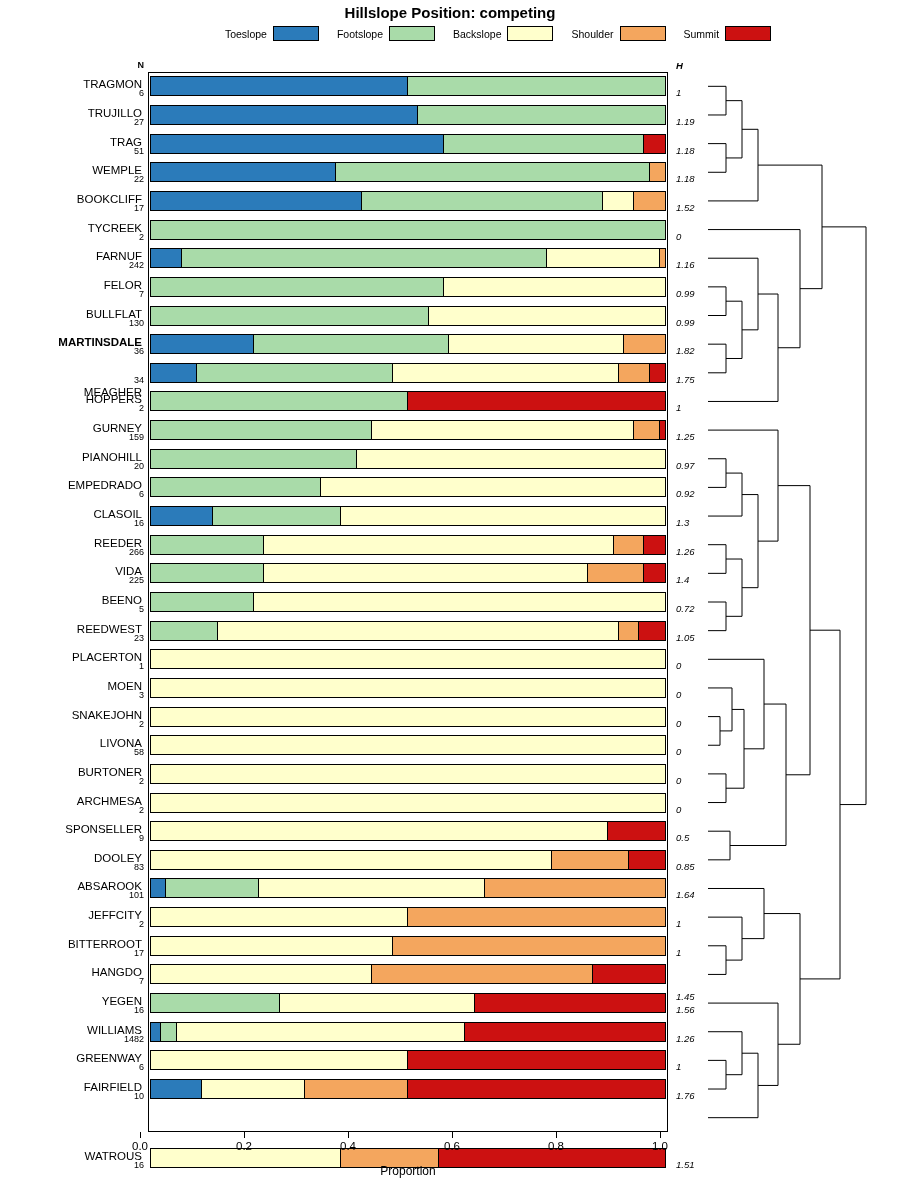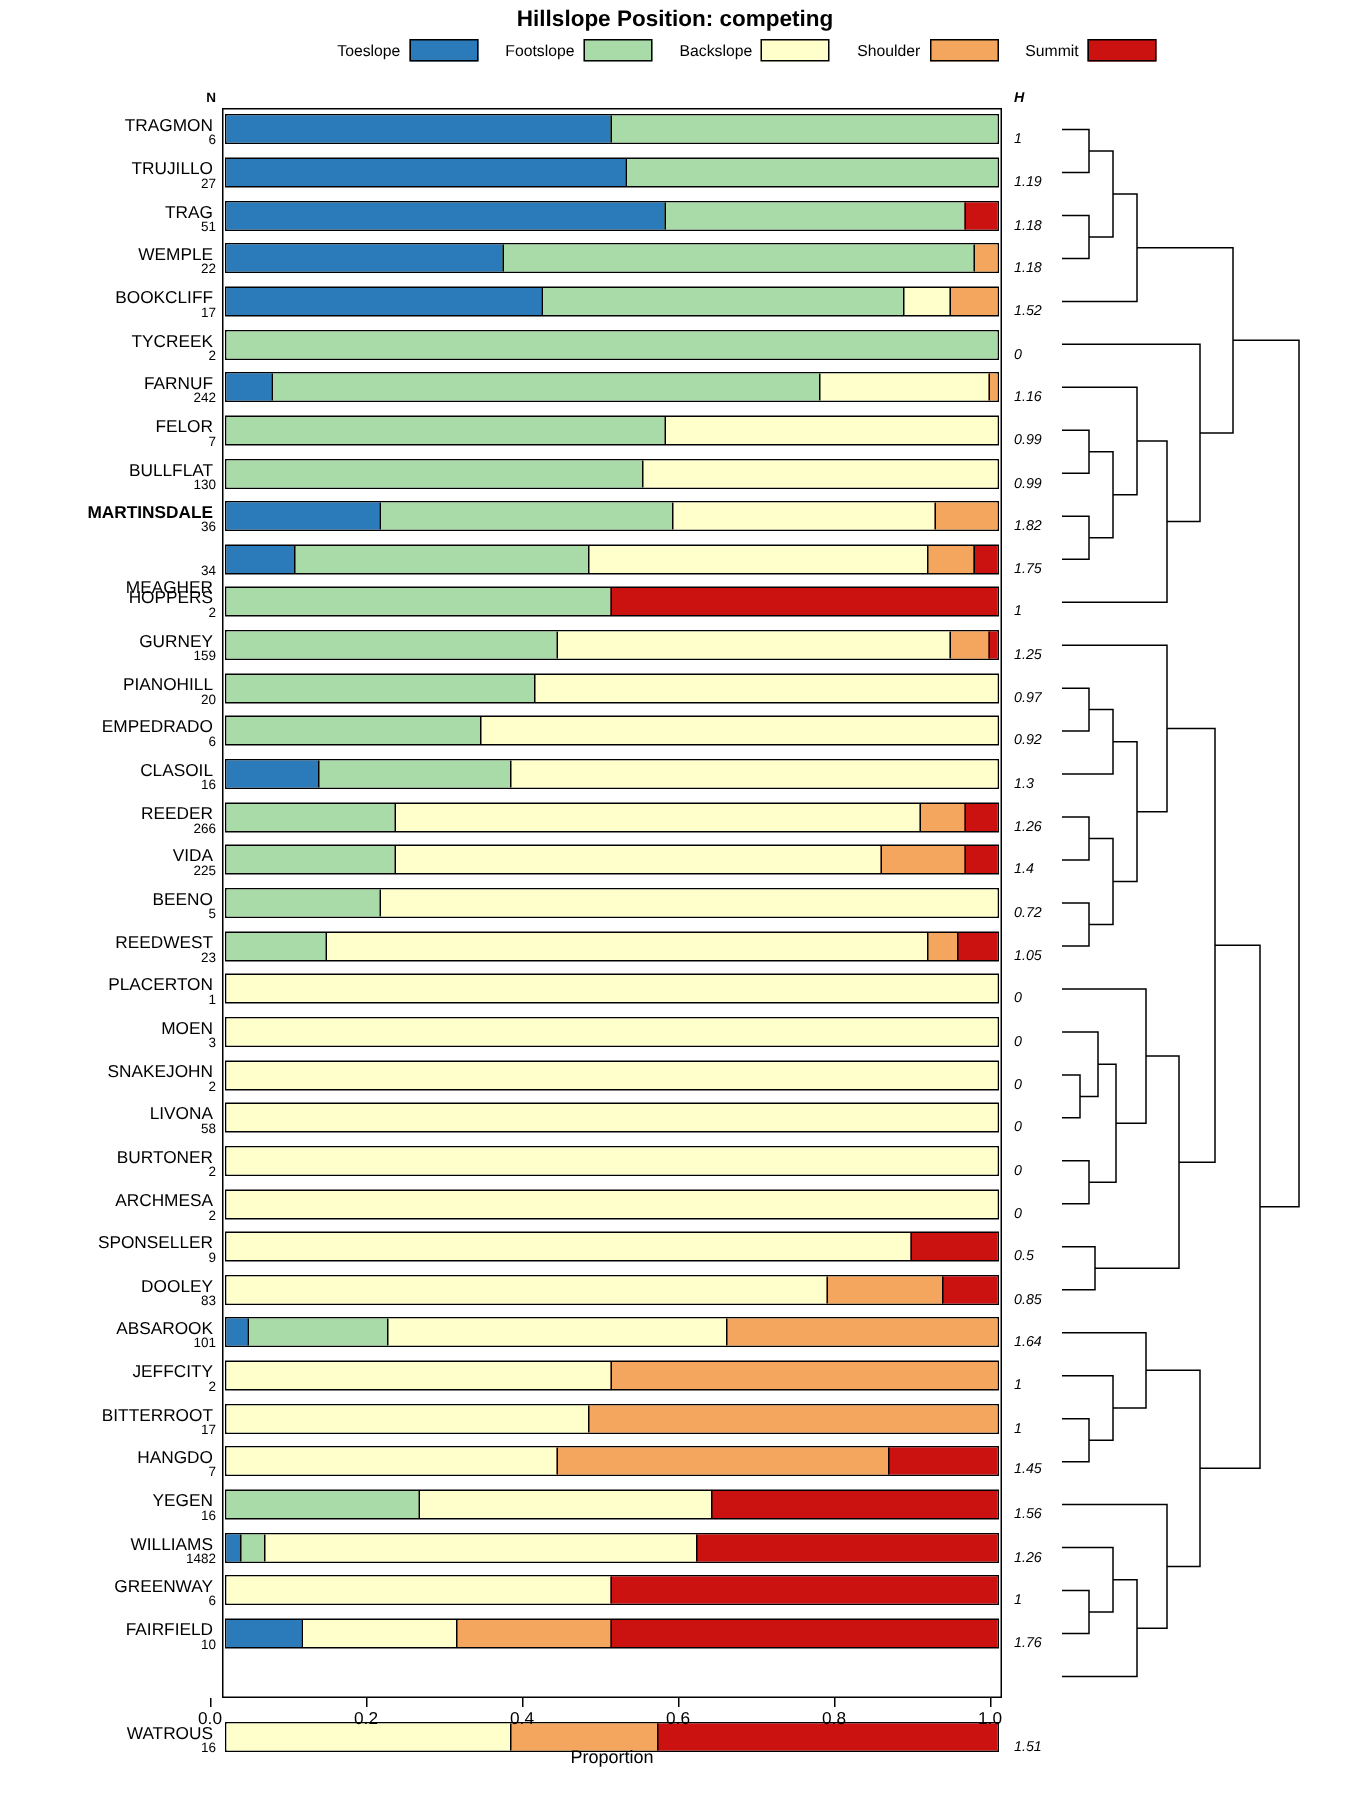--- a/index.html
+++ b/index.html
@@ -415,21 +415,21 @@
         <div class="nval" style="top: 16.3243px;">17</div>
         <div class="hval" style="top: 15.3243px;">1</div>
         <div class="bar" style="top: 4.32432px;">
           <div class="seg" style="flex-basis: 47%; background: rgb(255, 255, 204);"></div>
           <div class="seg" style="flex-basis: 53%; background: rgb(244, 166, 94);"></div>
         </div>
       </div>
       <div class="row" style="top: 888.108px; height: 28.6486px;">
         <div class="name" style="top: 6.32432px;">HANGDO</div>
         <div class="nval" style="top: 16.3243px;">7</div>
-        <div class="hval" style="top: 14px;">1.45</div>
+        <div class="hval" style="top: 31px;">1.45</div>
         <div class="bar" style="top: 4.32432px;">
           <div class="seg" style="flex-basis: 43%; background: rgb(255, 255, 204);"></div>
           <div class="seg" style="flex-basis: 43%; background: rgb(244, 166, 94);"></div>
           <div class="seg" style="flex-basis: 14%; background: rgb(204, 17, 17);"></div>
         </div>
       </div>
       <div class="row" style="top: 916.757px; height: 28.6486px;">
         <div class="name" style="top: 6.32432px;">YEGEN</div>
         <div class="nval" style="top: 16.3243px;">16</div>
         <div class="hval" style="top: 15.3243px;">1.56</div>

